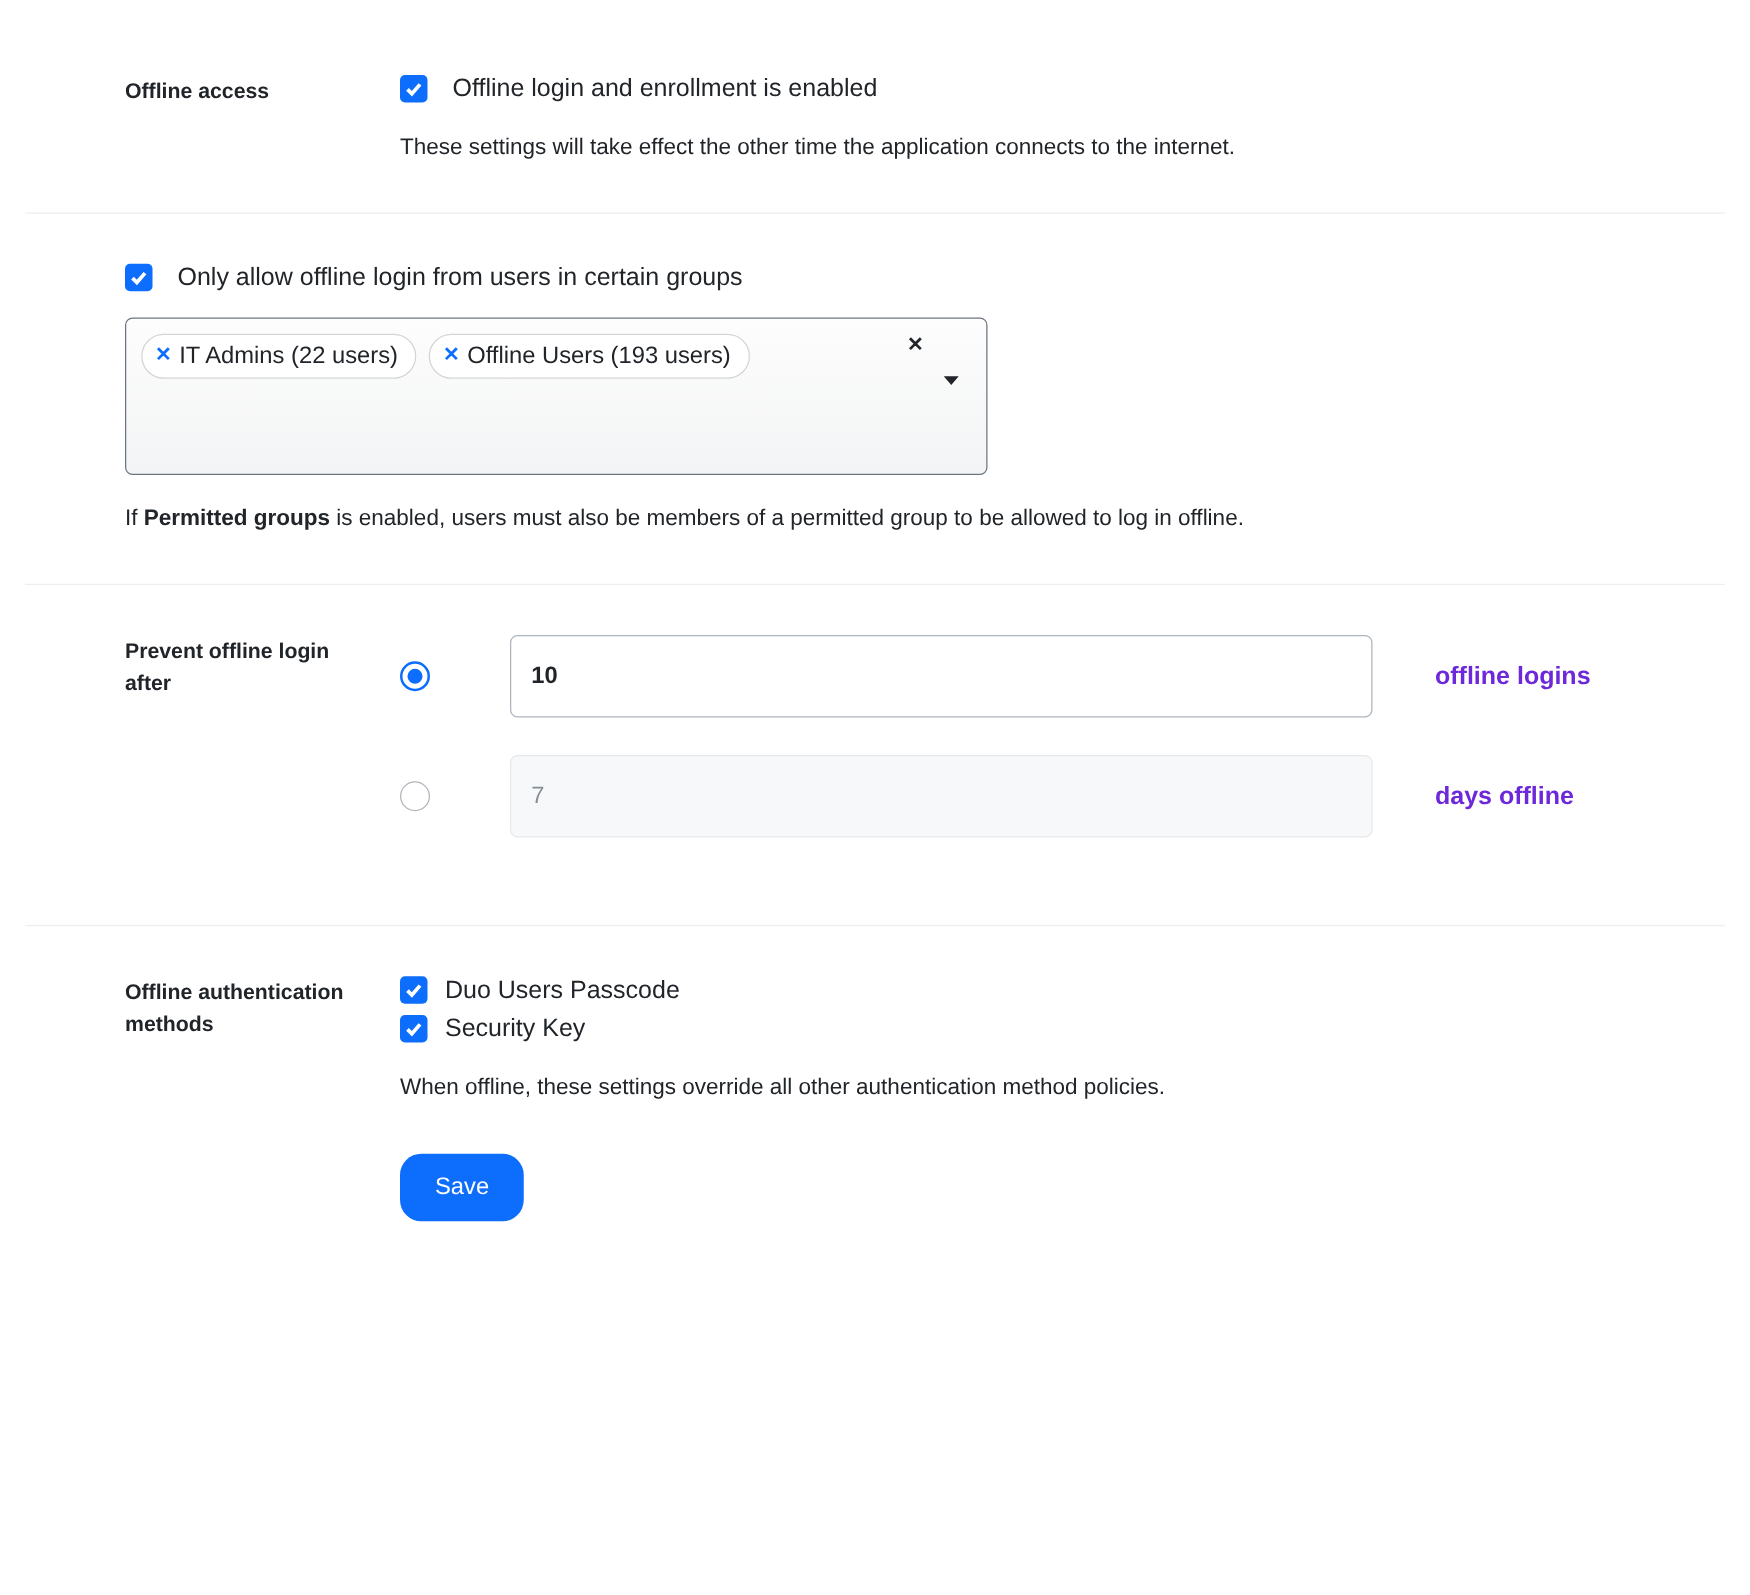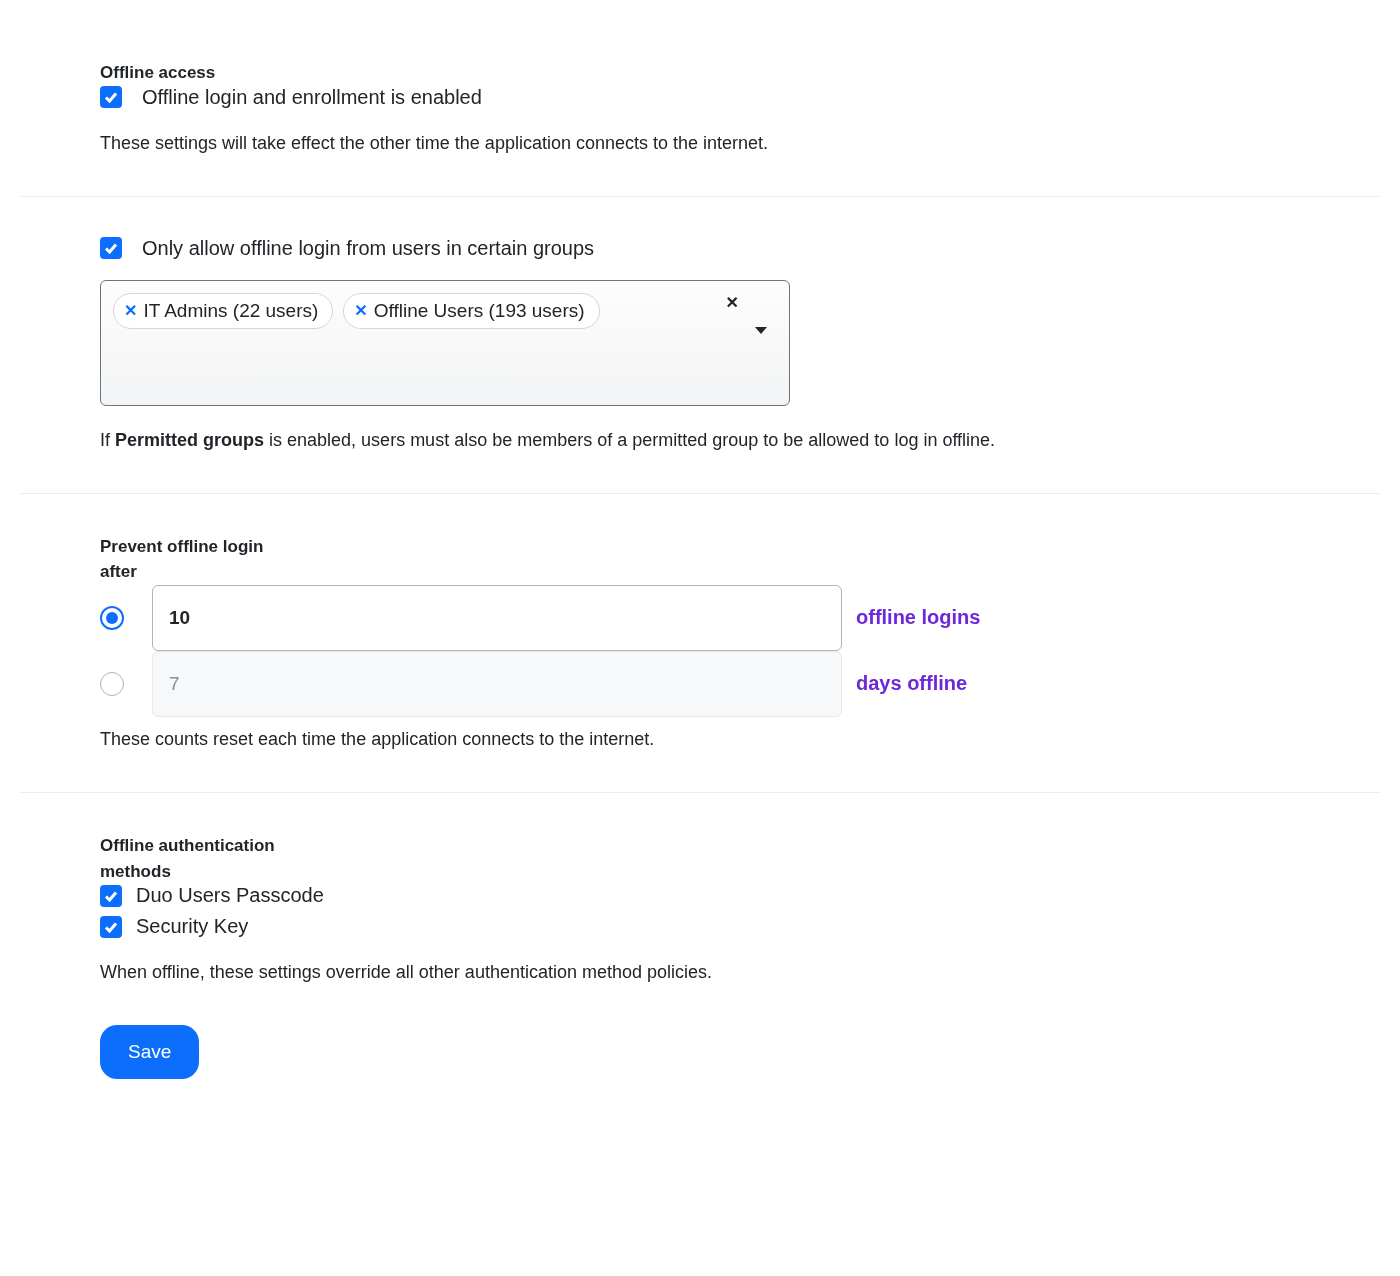--- a/index.html
+++ b/index.html
@@ -21,21 +21,20 @@
       font-size: 32px;
       font-weight: 700;
       color: #212529;
       margin-bottom: 40px;
       padding-left: 0;
     }
     .section {
       display: flex;
       padding: 40px 0 40px 80px;
       border-bottom: 1px solid #eceeef;
-      flex-direction: column;
     }
     .section:last-of-type {
       border-bottom: none;
     }
     .label-col {
       width: 220px;
       flex-shrink: 0;
       padding-right: 20px;
     }
     .label-col .field-label {
@@ -43,21 +42,21 @@
       font-size: 17px;
       color: #212529;
       line-height: 1.5;
     }
     .content-col {
       flex: 1;
       max-width: 1000px;
     }
     .checkbox-row {
       display: flex;
-      align-items: center;
+      align-items: flex-start;
       margin-bottom: 8px;
     }
     .checkbox {
       width: 22px;
       height: 22px;
       border-radius: 4px;
       background: #0d6efd;
       display: inline-flex;
       align-items: center;
       justify-content: center;
@@ -136,20 +135,22 @@
       width: 0;
       height: 0;
       border-left: 6px solid transparent;
       border-right: 6px solid transparent;
       border-top: 7px solid #212529;
       cursor: pointer;
     }
     .radio-row {
       display: flex;
       align-items: center;
+      margin-bottom: 30px;
+      gap: 36px;
     }
     .radio {
       width: 24px;
       height: 24px;
       border-radius: 50%;
       margin-right: 28px;
       flex-shrink: 0;
       cursor: pointer;
       position: relative;
     }
@@ -276,21 +277,20 @@
       <div class="radio-row">
         <span class="radio checked"></span>
         <input class="num-input" type="text" value="10" style="">
         <span class="suffix">offline logins</span>
       </div>
       <div class="radio-row">
         <span class="radio unchecked"></span>
         <input class="num-input disabled" type="text" disabled="" value="7" style="">
         <span class="suffix">days offline</span>
       </div>
-      <div class="helper" style="margin-top:10px">These counts reset each time the application connects to the internet.</div>
     </div>
   </div>
 
   <div class="section">
     <div class="label-col">
       <div class="field-label">Offline authentication methods</div>
     </div>
     <div class="content-col">
       <div class="method-list">
         <div class="checkbox-row">

